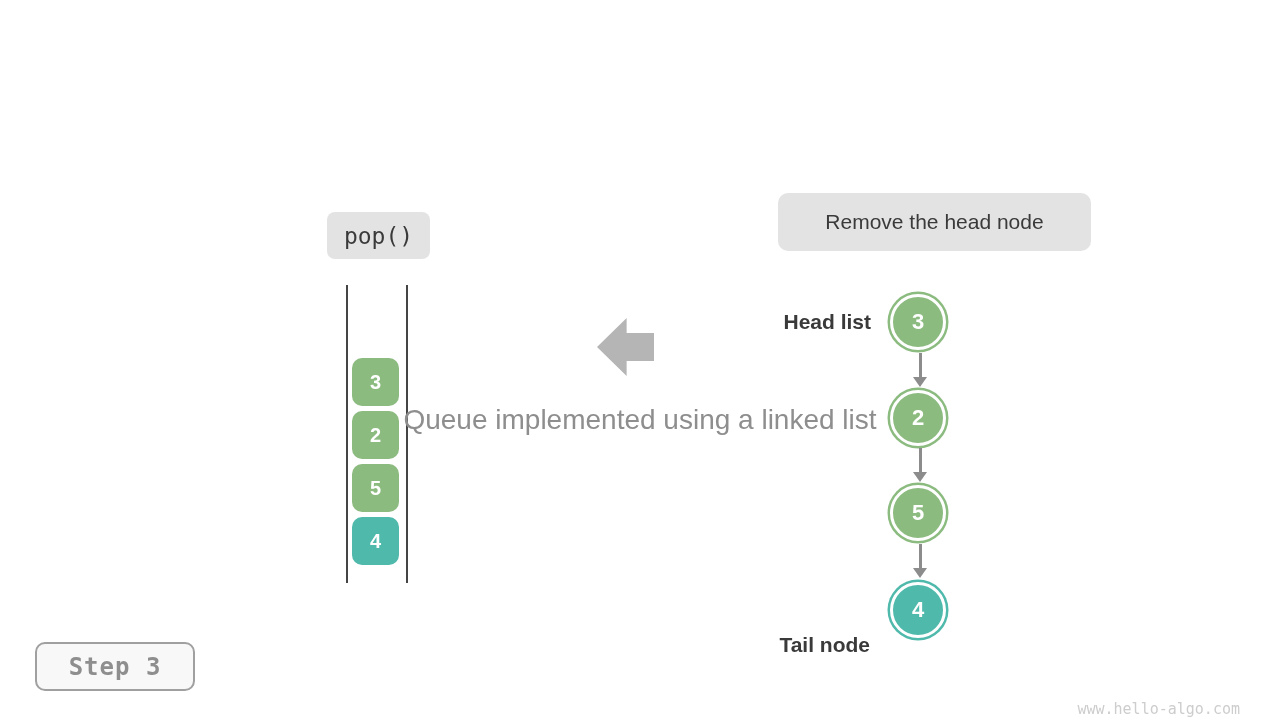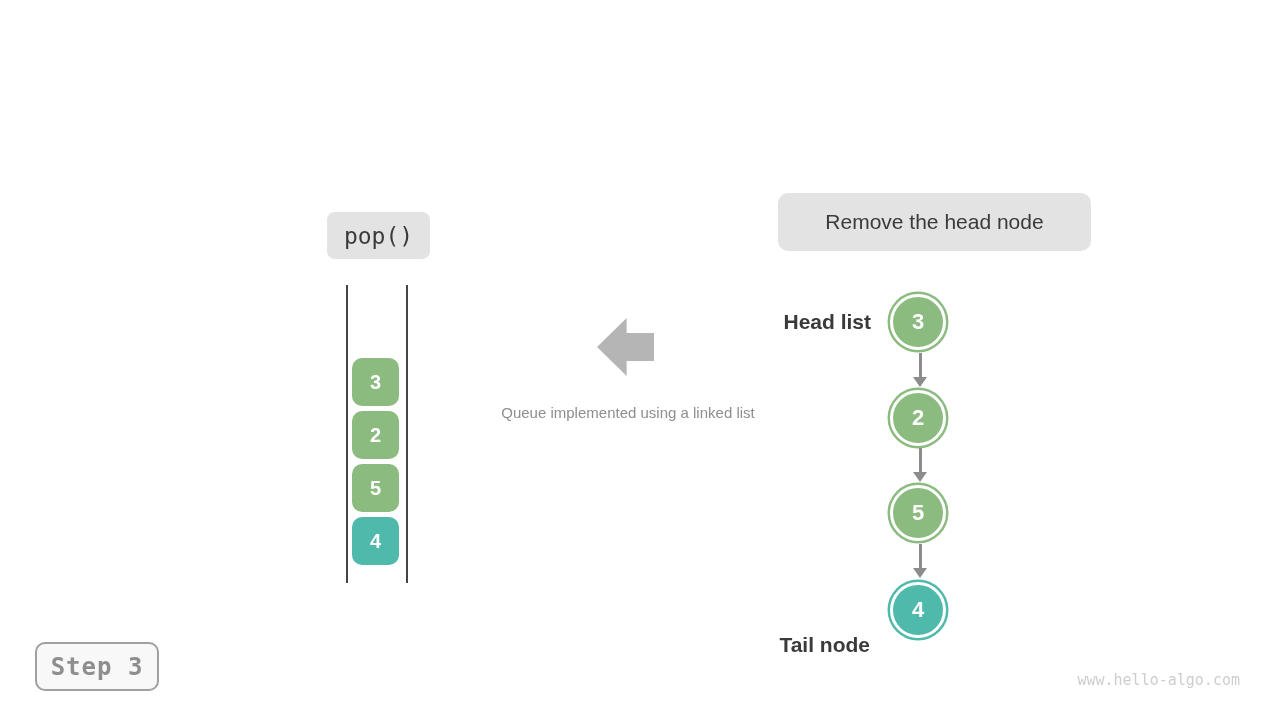--- a/index.html
+++ b/index.html
@@ -60,25 +60,25 @@
   .block-arrow {
     position: absolute;
     left: 597px; top: 318px;
     width: 57px; height: 58px;
     background: var(--arrow_gray, #B5B5B5);
     clip-path: polygon(0% 50%, 52% 0%, 52% 26%, 100% 26%, 100% 74%, 52% 74%, 52% 100%);
   }
   
   .caption {
     position: absolute;
-    left: 328px; top: 404px;
+    left: 340px; top: 404px;
     width: 600px;
     text-align: center;
     color: var(--text_gray, #8E8E8E);
-    font-size: 15px;
+    font-size: 28px;
   }
   
   .ll-node {
     position: absolute;
     left: 890px;
     width: 50px; height: 50px;
     border-radius: 50%;
     border: 3px solid #ffffff;
     display: flex; align-items: center; justify-content: center;
     color: #ffffff;
@@ -120,36 +120,36 @@
     color: var(--text_dark, #3A3A3A);
     font-size: 21px;
     font-weight: bold;
   }
   .ll-label.head { left: 641px; top: 310px; }
   .ll-label.tail { left: 640px; top: 633px; }
   
   .step-badge {
     position: absolute;
     left: 35px; top: 642px;
-    width: 124px; height: 49px;
+    width: 160px; height: 49px;
     background: var(--step_bg, #F8F8F8);
     border: 2px solid var(--step_border, #A0A0A0);
     border-radius: 10px;
     box-sizing: border-box;
     display: flex; align-items: center; justify-content: center;
     color: var(--text_gray, #8E8E8E);
     font-family: "DejaVu Sans Mono", monospace;
     font-size: 24px;
     font-weight: bold;
     letter-spacing: 1px;
   }
   
   .watermark {
     position: absolute;
-    right: 40px; top: 671px;
+    right: 40px; top: 700px;
     color: var(--watermark_gray, #CDCDCD);
     font-family: "DejaVu Sans Mono", monospace;
     font-size: 15px;
   }
 </style>
 </head>
 <body>
 
 <div class="canvas">
 

